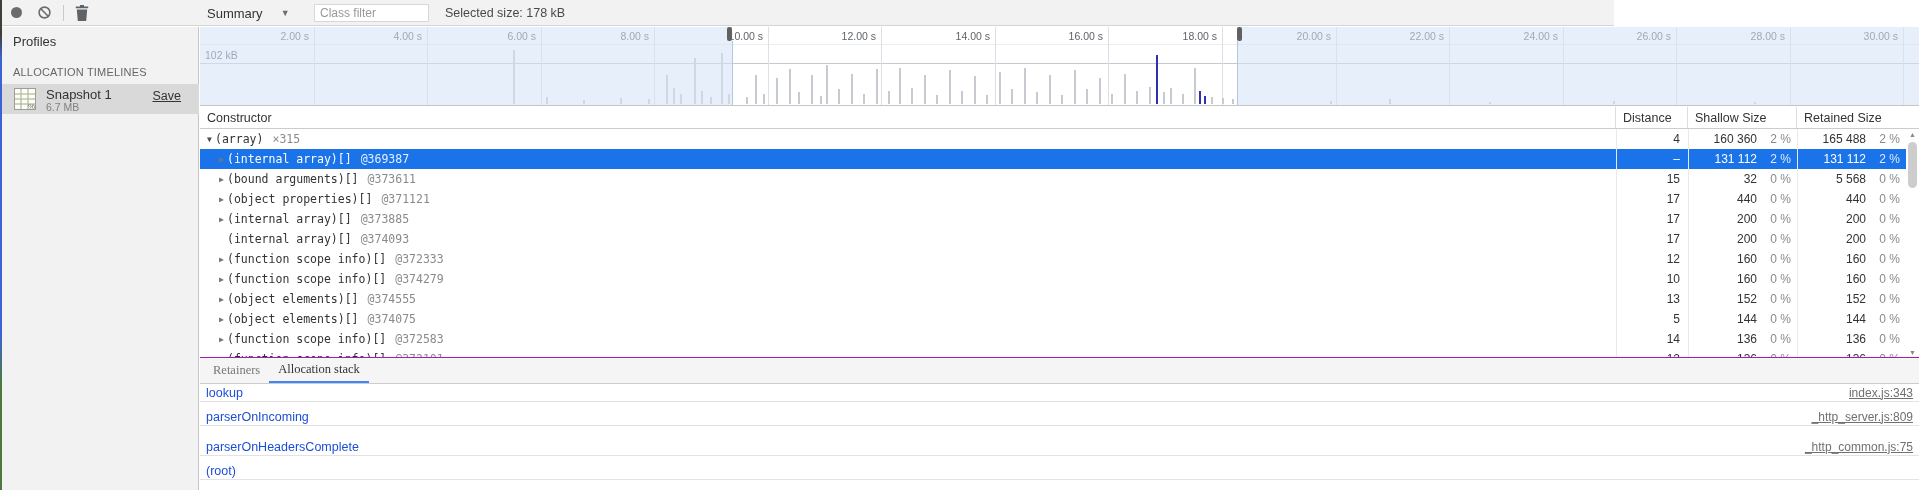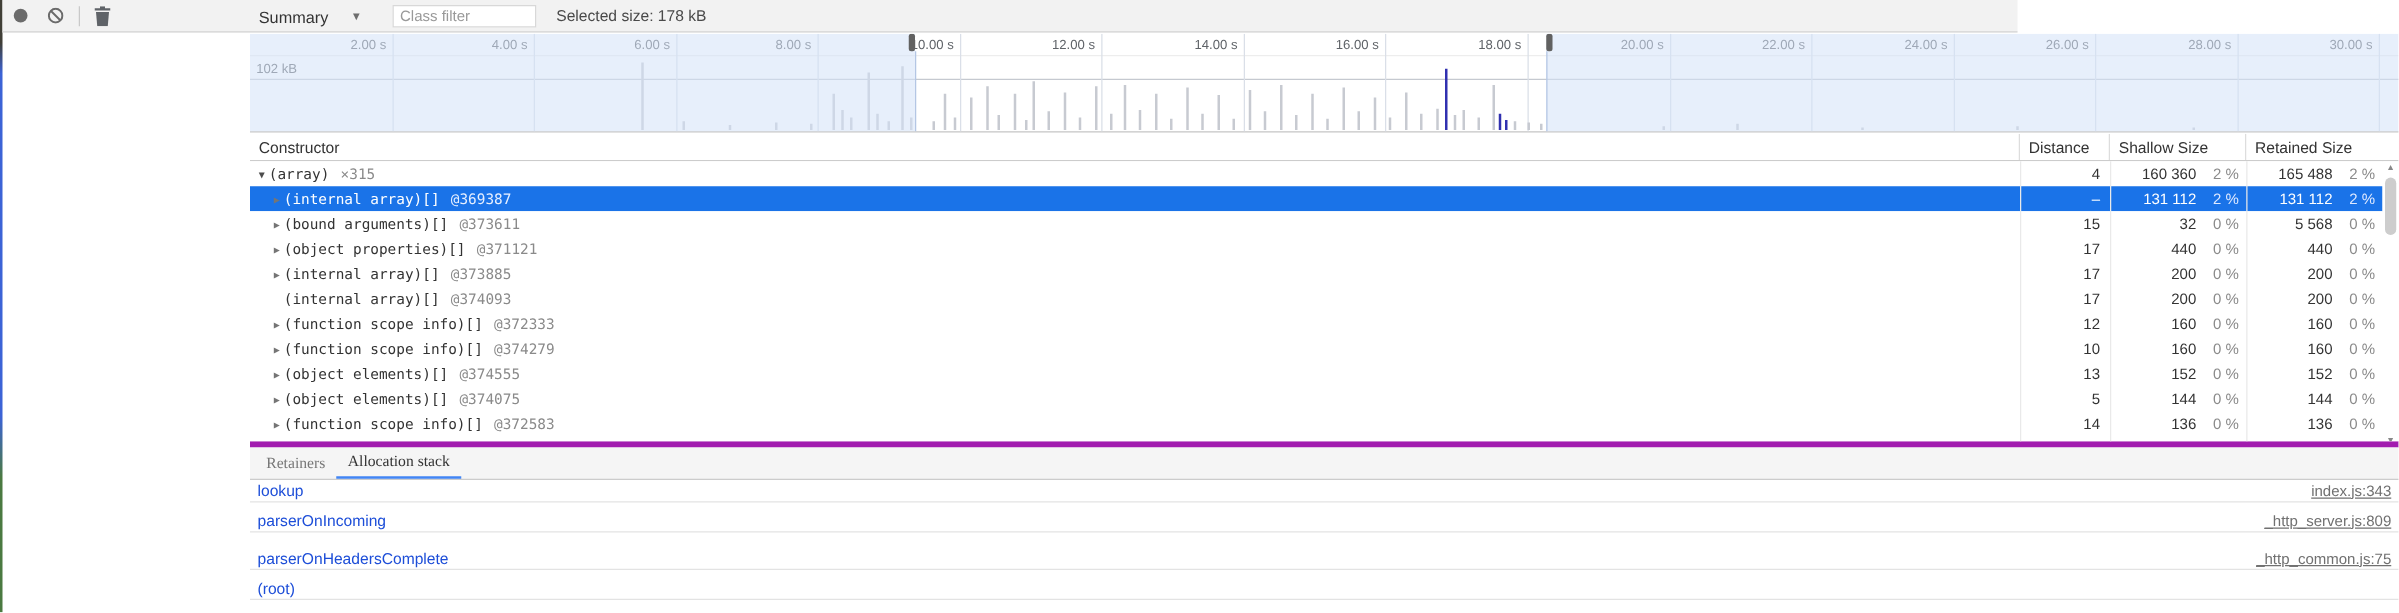--- a/index.html
+++ b/index.html
@@ -41,21 +41,21 @@
   .ruler-lab { position:absolute; top:3px; width:80px; text-align:right; font-size:10.5px; color:#5f6368; }
   .kb-line { position:absolute; left:0; top:36px; width:1719px; height:1px; background:#c5c9d0; }
   .kb-lab { position:absolute; left:5px; top:22px; font-size:10.5px; color:#5f6368; background:transparent; }
   .bar { position:absolute; bottom:1px; width:2px; background:#c7cad1; }
   .bar.blue { background:#3030b0; }
   .dim-overlay { position:absolute; top:0; height:79px; background:rgba(212,226,248,0.55); }
   .sel-handle { position:absolute; top:0; width:5px; height:14px; background:#616161; border-radius:2px; }
   .sel-line { position:absolute; top:14px; width:1px; height:65px; background:#b4c6e4; }
 
   
-  .heap { position:absolute; left:200px; top:107px; width:1719px; height:251px; border-bottom:5px solid #a21caf; overflow:hidden; font-size:12px; }
+  .heap { position:absolute; left:200px; top:107px; width:1719px; height:251px; border-bottom:1px solid #a21caf; overflow:hidden; font-size:12px; }
   .heap-head { position:absolute; left:0; top:0; width:1719px; height:22px; background:#fff; border-bottom:1px solid #ccc; display:flex; }
   .hc { border-right:1px solid #ddd; padding:4px 0 0 7px; color:#333; font-size:12.5px; cursor:pointer; }
   .hc-name { width:1416px; border-left:none; }
   .hc-dist { width:72px; }
   .hc-shal { width:109px; }
   .hc-ret  { width:109px; border-right:none; }
   .heap-body { position:absolute; left:0; top:22px; width:1706px; height:229px; }
   .t-row { position:absolute; left:0; width:1706px; height:20px; display:flex; align-items:center; background:#fff; cursor:pointer; }
   .t-row.sel { background:#1a73e8; color:#fff; }
   .c-name { width:1416px; display:flex; align-items:center; overflow:hidden; white-space:nowrap; font-family:"DejaVu Sans Mono", monospace; font-size:11.5px; }
@@ -110,20 +110,39 @@
       </svg>
     </div>
     <div class="summary-sel">
       <span class="lbl">Summary</span>
       <span class="caret">▼</span>
     </div>
     <input class="class-filter" placeholder="Class filter" style="">
     <div class="sel-size">Selected size: 178 kB</div>
   </div>
 
+  <div class="sidebar">
+    <div class="profiles-lbl">Profiles</div>
+    <div class="section-lbl">ALLOCATION TIMELINES</div>
+    <div class="snap-item">
+      <div class="snap-ic">
+        <svg width="20" height="20" viewBox="0 0 20 20">
+          <line x1="0" y1="5" x2="20" y2="5" stroke="#b7c29e" stroke-width="1.4"></line>
+          <line x1="0" y1="10" x2="20" y2="10" stroke="#b7c29e" stroke-width="1.4"></line>
+          <line x1="0" y1="15" x2="20" y2="15" stroke="#b7c29e" stroke-width="1.4"></line>
+          <line x1="6" y1="0" x2="6" y2="20" stroke="#b7c29e" stroke-width="1.4"></line>
+          <line x1="13" y1="0" x2="13" y2="20" stroke="#b7c29e" stroke-width="1.4"></line>
+          <text x="13" y="19.5" font-size="8" fill="#6e6e6e" font-family="Liberation Sans, sans-serif">%</text>
+        </svg>
+      </div>
+      <div class="snap-title">Snapshot 1</div>
+      <div class="snap-size">6.7 MB</div>
+      <div class="save-link">Save</div>
+    </div>
+  </div>
 
   <div class="timeline" id="timeline">
     <div class="ruler-sep"></div>
     <div class="kb-line"></div>
     <div class="kb-lab">102 kB</div>
   <div class="grid-v" style="left: 114px;"></div>
       <div class="ruler-lab" style="left: 29px;">2.00 s</div>
       <div class="grid-v" style="left: 227px;"></div>
       <div class="ruler-lab" style="left: 142px;">4.00 s</div>
       <div class="grid-v" style="left: 341px;"></div>

